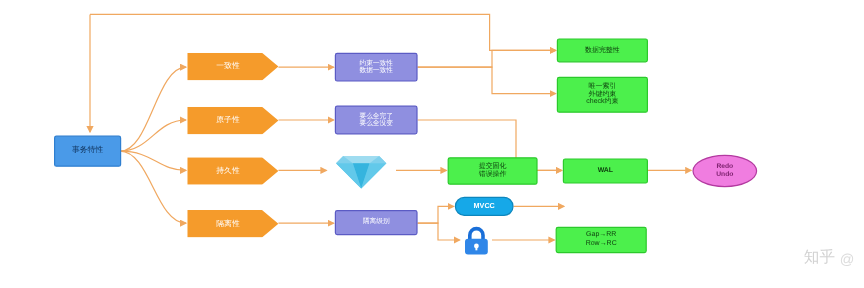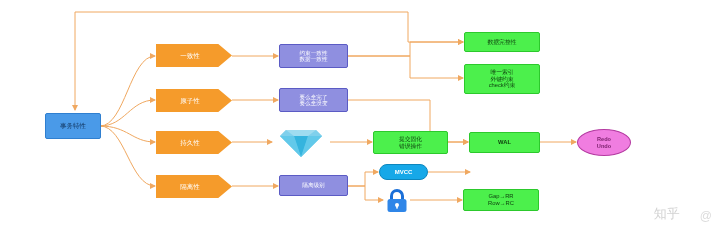--- a/index.html
+++ b/index.html
@@ -47,21 +47,21 @@
     font-size:5.6px;color:#7a1f6b;font-weight:bold;
   }
   .stack{display:flex;flex-direction:column;align-items:center;justify-content:center;}
   .stack span{display:block;white-space:nowrap;}
 
   .icon-wrap{position:absolute;display:flex;align-items:center;justify-content:center;}
 
   
   .watermark{
     position:absolute;right:8px;bottom:5px;
-    display:flex;align-items:flex-end;gap:20px;
+    display:flex;align-items:flex-end;gap:4px;
     color:#d2d2d2;font-size:13px;white-space:nowrap;
   }
   .wm-sep{color:#dcdcdc;font-size:12px;}
 </style>
 </head>
 <body>
 
 <div id="canvas">
 
   <svg class="wires" viewBox="0 0 720 228" xmlns="http://www.w3.org/2000/svg">

